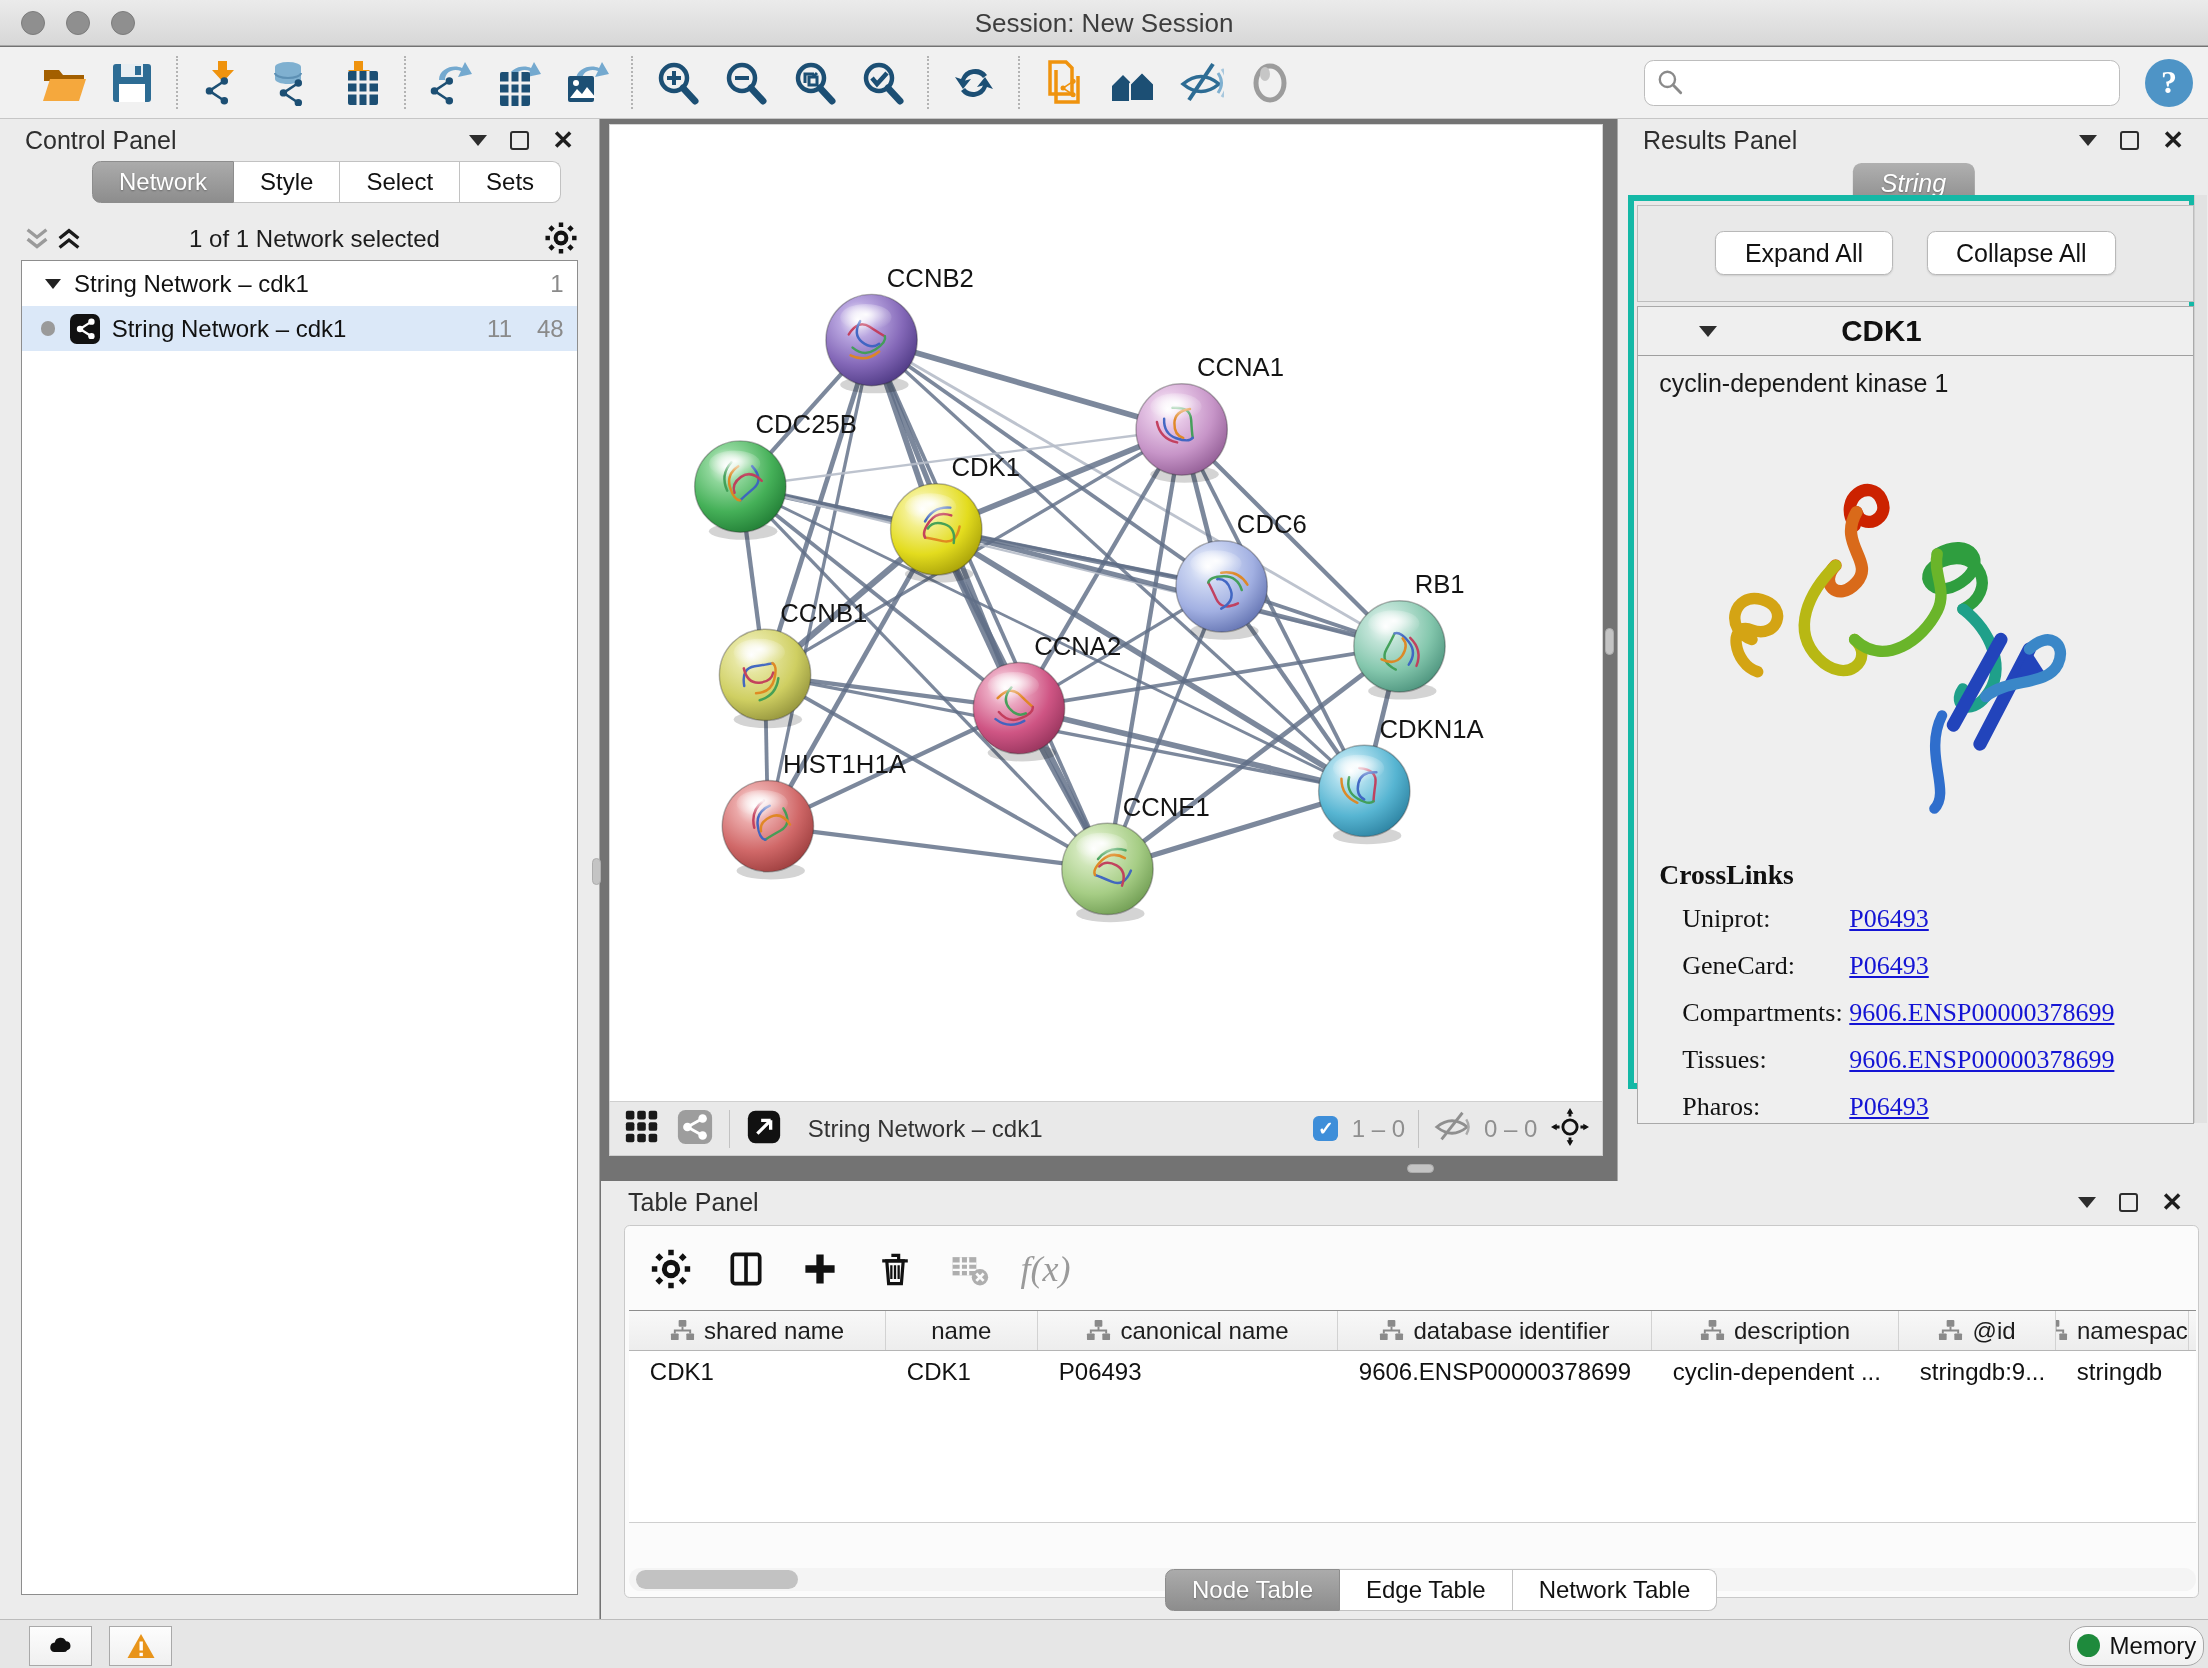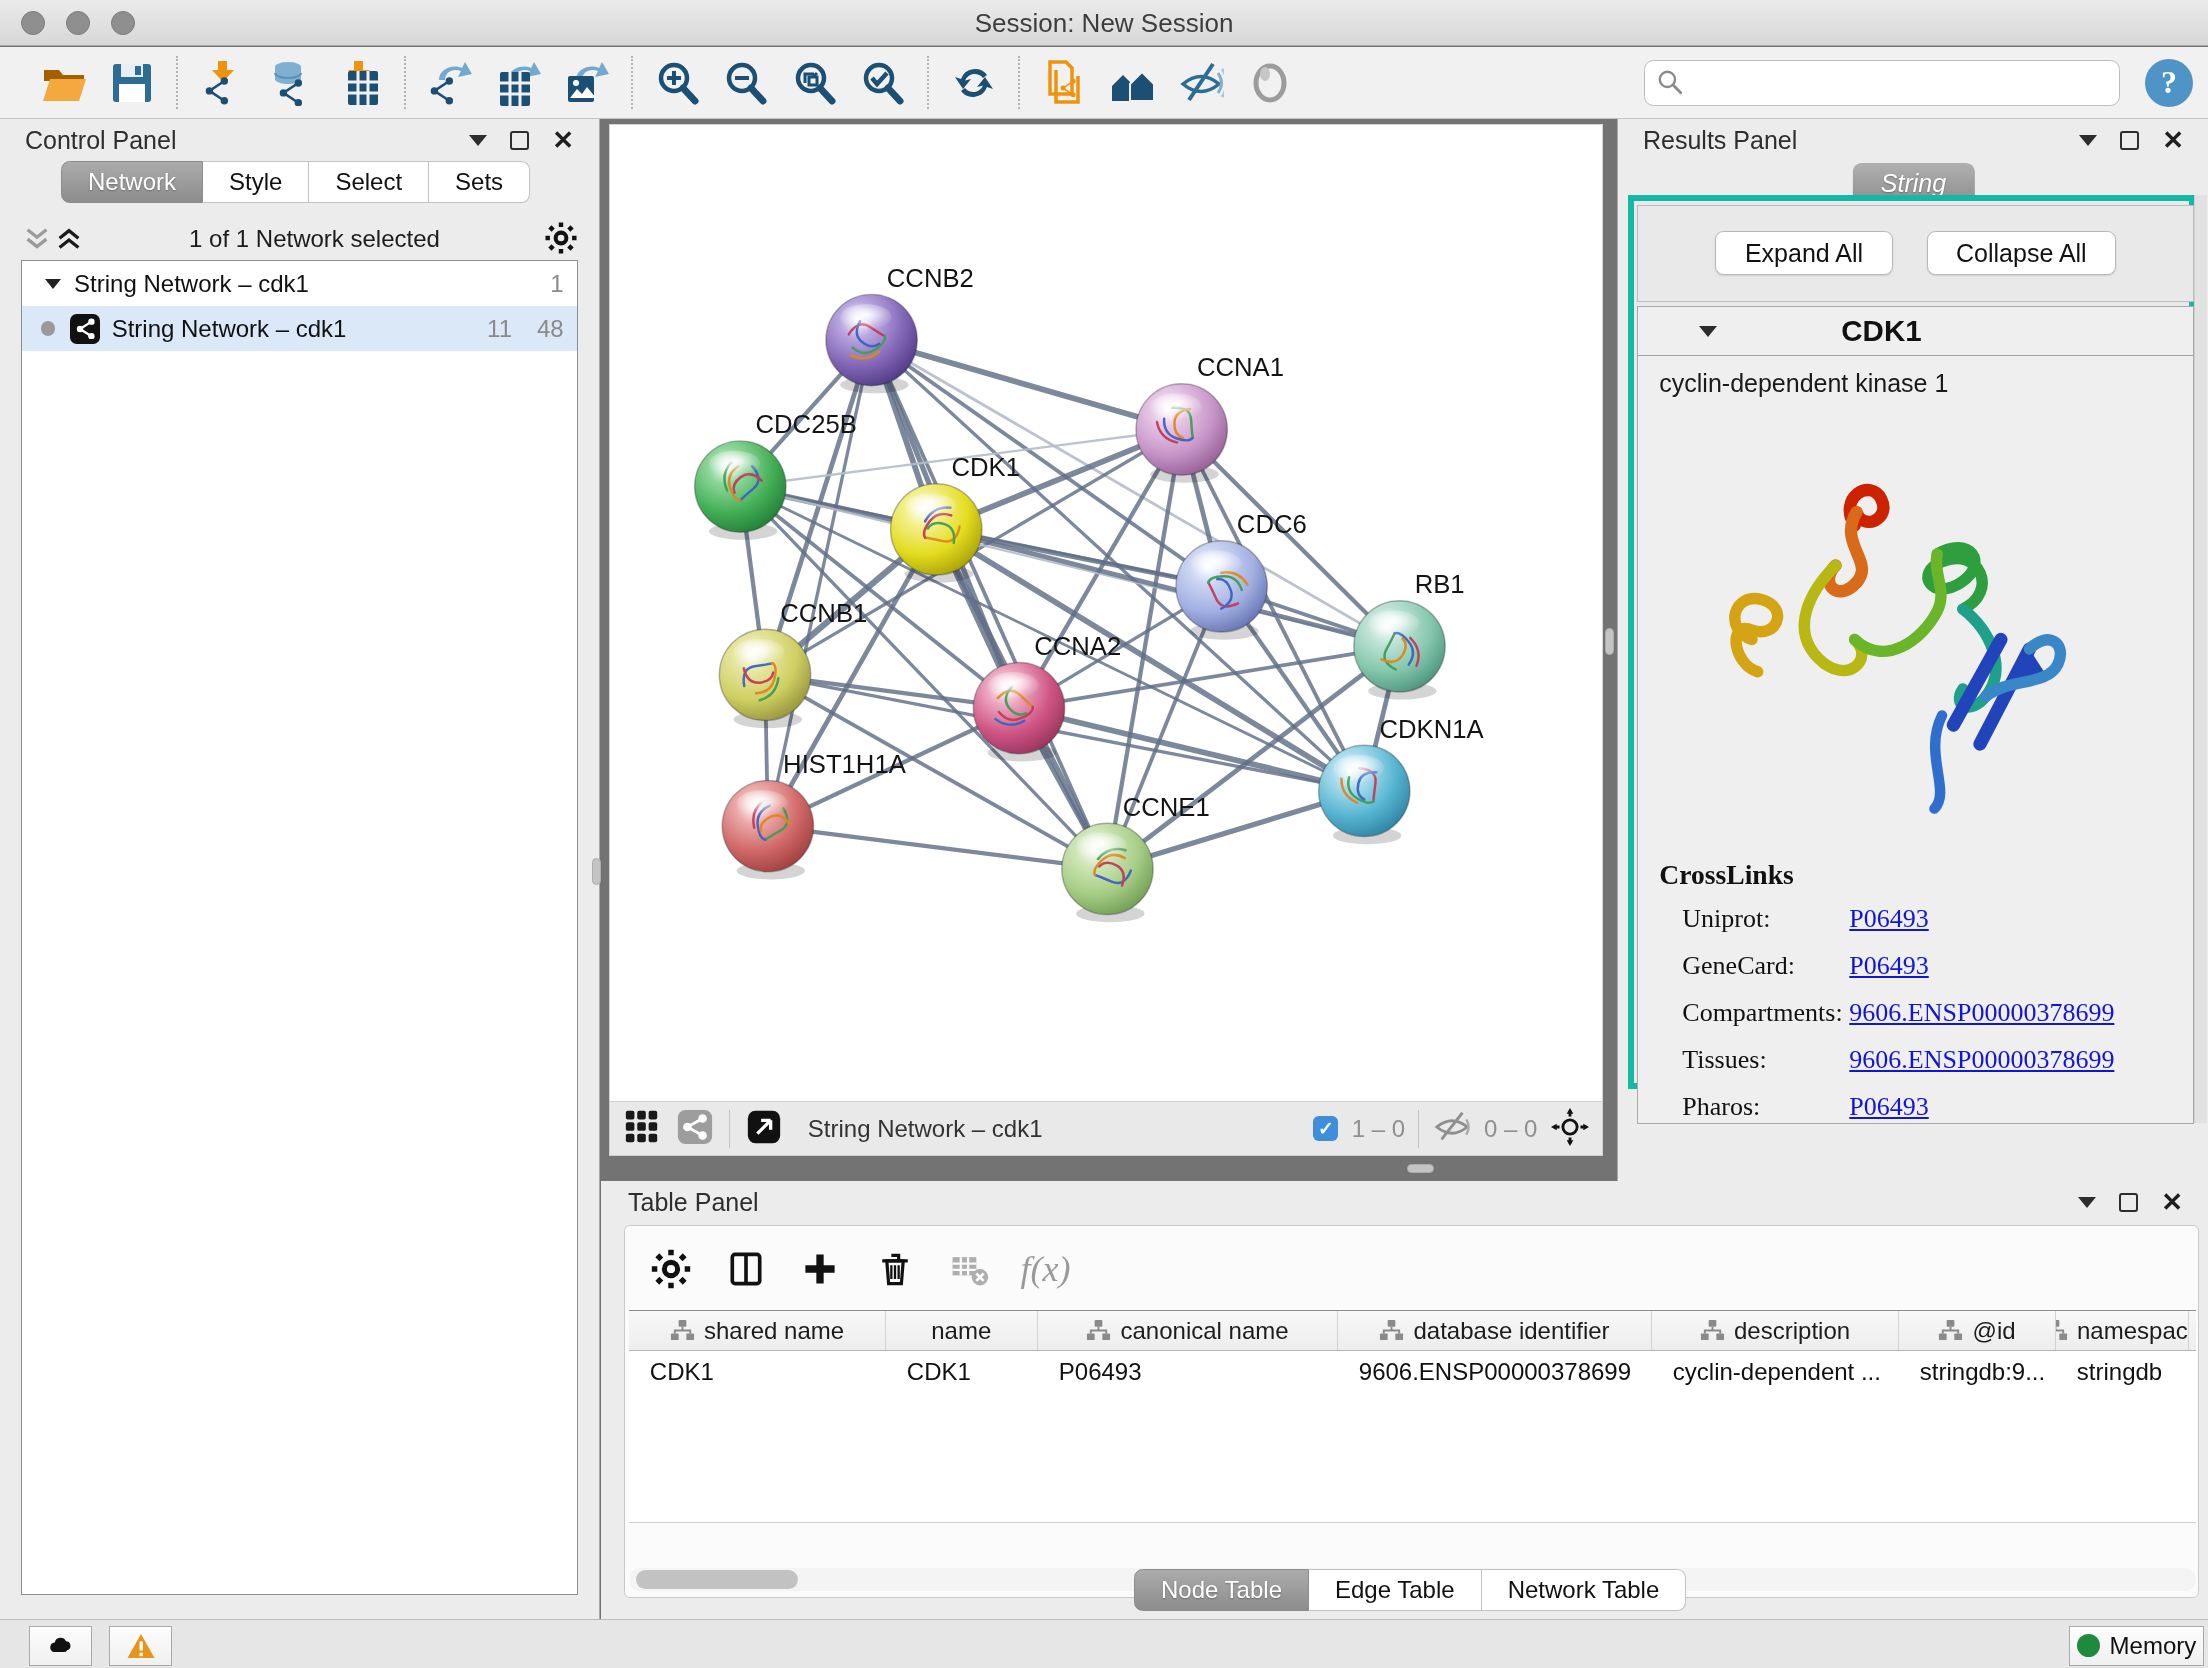--- a/index.html
+++ b/index.html
@@ -34,21 +34,21 @@
   .panel-title { font-size:25px; color:#2e2e2e; }
   .ph-icons { margin-left:auto; display:flex; align-items:center; gap:23px; }
   .tri-down { width:0; height:0; border-left:9.5px solid transparent; border-right:9.5px solid transparent;
     border-top:11.4px solid #2d2d2d; }
   .sq-icon { width:19px; height:19px; border:2.9px solid #2d2d2d; border-radius:2.9px; }
   .x-icon  { font-size:26px; font-weight:bold; color:#1e1e1e; line-height:19px; }
 
   .seg { display:flex; }
   .seg-btn { height:42px; padding:0 26px; background:#fff; border:1px solid #c2c2c2; border-left:none;
     font-size:24px; display:flex; align-items:center; color:#111; }
-  .seg-btn:first-child { border-left:1px solid #c2c2c2; border-radius:8.6px 0 0 8.6px; }
+  .seg-btn:first-child { border-left:1px solid #c2c2c2; border-radius:8.6px 0 0 8.6px;margin-left:31px; }
   .seg-btn:last-child { border-radius:0 8.6px 8.6px 0; }
   .seg-btn.active { background:linear-gradient(#ababab,#8d8d8d); color:#fff; border-color:#8d8d8d;
     text-shadow:0 1px 1.9px rgba(0,0,0,.3); }
 
   
   .control-panel { position:absolute; left:0; top:119px; width:600px; height:1500px; background:#ececec;
     border-right:1px solid #a9a9a9; }
   .cp-tabs { position:absolute; left:61px; top:42px; }
   .cp-listbar { position:absolute; left:21px; top:99px; width:557px; height:42px; display:flex; align-items:center; }
   .chev { width:32px; height:28.5px; }
@@ -130,21 +130,21 @@
   .tp-hscroll { position:absolute; left:3.8px; bottom:5.7px; width:1567px; height:23px; background:#f4f4f4; border-radius:11.4px; }
   .tp-thumb { position:absolute; left:7.6px; top:1.9px; width:162px; height:19px; background:#c2c2c2; border-radius:9.5px; }
   .tp-tabs { position:absolute; left:533px; top:388px; }
 
   
   .statusbar { position:absolute; left:0; bottom:0; width:100%; height:49px; background:#e6e6e6;
     border-top:1px solid #bcbcbc; }
   .sb-btn { position:absolute; top:5.7px; height:40px; background:linear-gradient(#fdfdfd,#f0f0f0);
     border:1.9px solid #a9a9a9; display:flex; align-items:center; justify-content:center; }
   .sb-btn svg { width:30px; height:30px; }
-  .memory-btn { right:3.8px; width:135px; gap:9.5px; font-size:24px; color:#111; }
+  .memory-btn { right:3.8px; width:135px; gap:9.5px; font-size:24px; color:#111;border-radius:17px; }
   .mem-dot { width:23px; height:23px; border-radius:50%; background:#1e8a3c; }
 </style>
 </head>
 <body>
 
 <div class="app">
 
   <div class="titlebar">
     <div class="mac-dots">
       <div class="mac-dot"></div>

